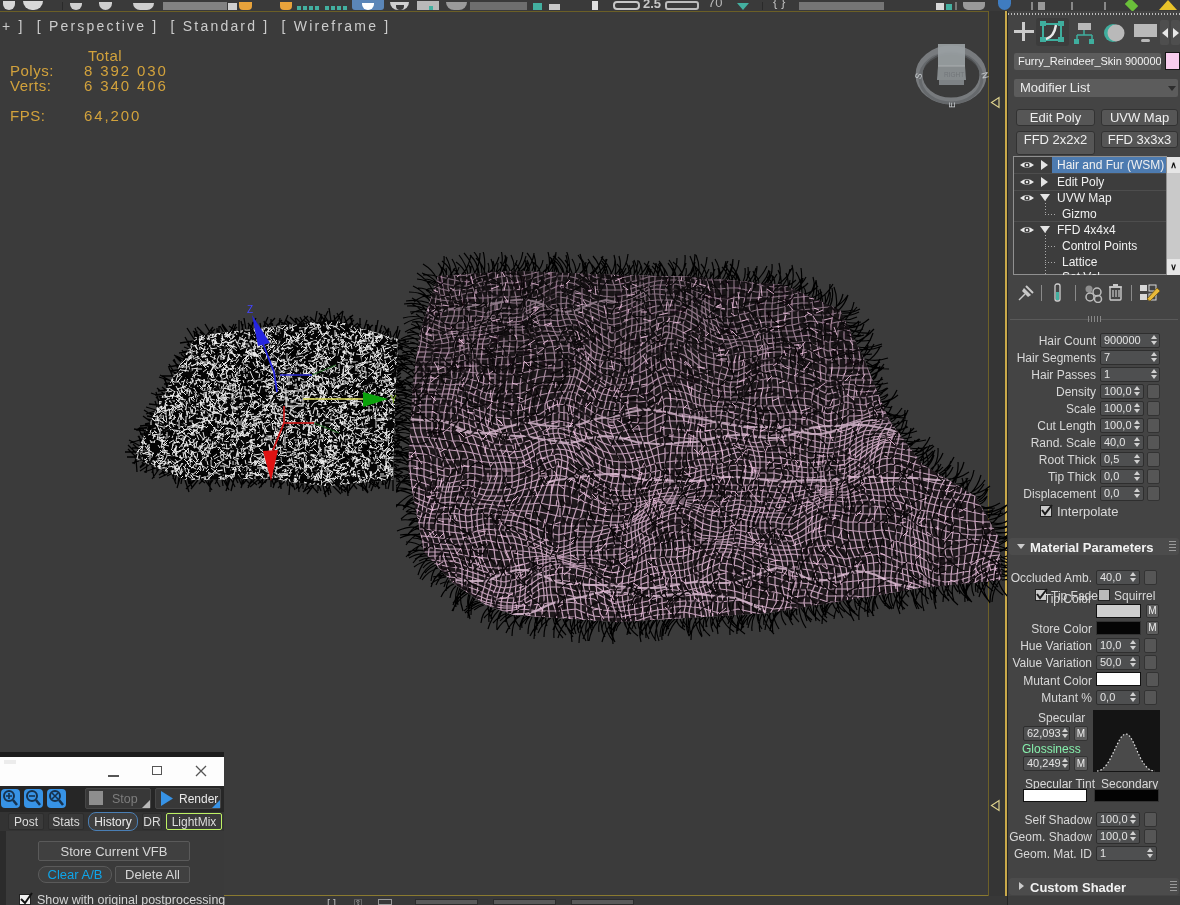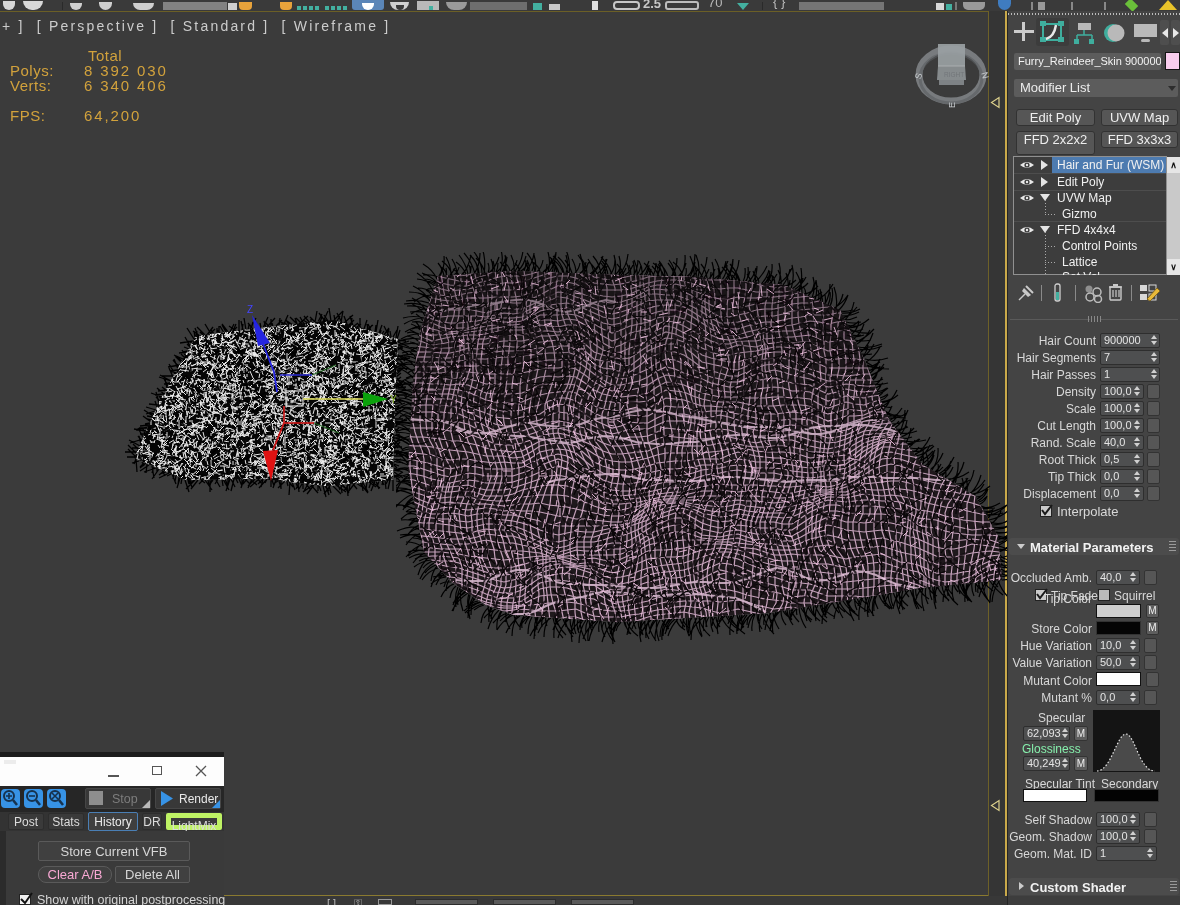--- a/index.html
+++ b/index.html
@@ -640,24 +640,24 @@
 <svg class="a" style="left:160px;top:791px" width="14" height="15">
     <polygon points="1,0 13,7.5 1,15" fill="#3793e6"></polygon>
   </svg>
 <div class="a" style="left:179px;top:792px;font-size:12px;color:#e8e8e8">Render</div>
 <svg class="a" style="left:212px;top:800px" width="9" height="9">
     <polygon points="8,0 8,8 0,8" fill="#3793e6"></polygon>
   </svg>
 <div class="a" style="left:0;top:812px;width:224px;height:19px;background:#333333"></div>
 <div class="a" style="left:8px;top:813px;width:36px;height:17px;background:#3a3a3a;border:1px solid #2d2d2d;border-radius:2px;color:#dcdcdc;font-size:12px;text-align:center;line-height:16px">Post</div>
 <div class="a" style="left:48px;top:813px;width:36px;height:17px;background:#3a3a3a;border:1px solid #2d2d2d;border-radius:2px;color:#dcdcdc;font-size:12px;text-align:center;line-height:16px">Stats</div>
-<div class="a" style="left:88px;top:812px;width:50px;height:19px;background:#3f3f3f;border:1px solid #4a7fb5;border-radius:2px;color:#ececec;font-size:12px;text-align:center;line-height:18px">History</div>
+<div class="a" style="left:88px;top:812px;width:50px;height:19px;background:#3f3f3f;border:1px solid #4a7fb5;border-radius:8px;color:#ececec;font-size:12px;text-align:center;line-height:18px">History</div>
 <div class="a" style="left:142px;top:813px;width:20px;height:17px;background:#3a3a3a;border:1px solid #2d2d2d;border-radius:2px;color:#dcdcdc;font-size:12px;text-align:center;line-height:16px">DR</div>
-<div class="a" style="left:166px;top:813px;width:56px;height:17px;background:#3a3a3a;border:5px solid #bef264;border-radius:2px;color:#dcdcdc;font-size:12px;text-align:center;line-height:16px">LightMix</div>
+<div class="a" style="left:166px;top:813px;width:56px;height:17px;background:#3a3a3a;border:1px solid #bef264;border-radius:2px;color:#dcdcdc;font-size:12px;text-align:center;line-height:16px">LightMix</div>
 <div class="a" style="left:0;top:831px;width:224px;height:74px;background:#3a3a3a"></div>
 <div class="a" style="left:0;top:831px;width:6px;height:74px;background:#2b2b2b"></div>
 <div class="a" style="left:38px;top:841px;width:152px;height:20px;background:#404040;border:1px solid #5a5a5a;border-radius:2px;color:#d6d6d6;font-size:13px;text-align:center;line-height:19px">Store Current VFB</div>
-<div class="a" style="left:38px;top:866px;width:74px;height:17px;background:#404040;border:1px solid #5a5a5a;border-radius:8px;color:#f9a8d4;font-size:13px;text-align:center;line-height:16px">Clear A/B</div>
+<div class="a" style="left:38px;top:866px;width:74px;height:17px;background:#404040;border:1px solid #5a5a5a;border-radius:8px;color:#0ea5e9;font-size:13px;text-align:center;line-height:16px">Clear A/B</div>
 <div class="a" style="left:115px;top:866px;width:75px;height:17px;background:#404040;border:1px solid #5a5a5a;border-radius:2px;color:#d6d6d6;font-size:13px;text-align:center;line-height:16px">Delete All</div>
 <div class="a" style="left:19px;top:894px;width:12px;height:11px;background:#f0f0f0;border:1px solid #222"></div>
 <svg class="a" style="left:19px;top:891px" width="15" height="15">
     <path d="M2 8 L6 12 L13 2" stroke="#111" stroke-width="2" fill="none"></path>
   </svg>
 <div class="a" style="left:37px;top:893px;font-size:12.5px;color:#d6d6d6;white-space:nowrap">Show with original postprocessing</div>
 </body></html>

